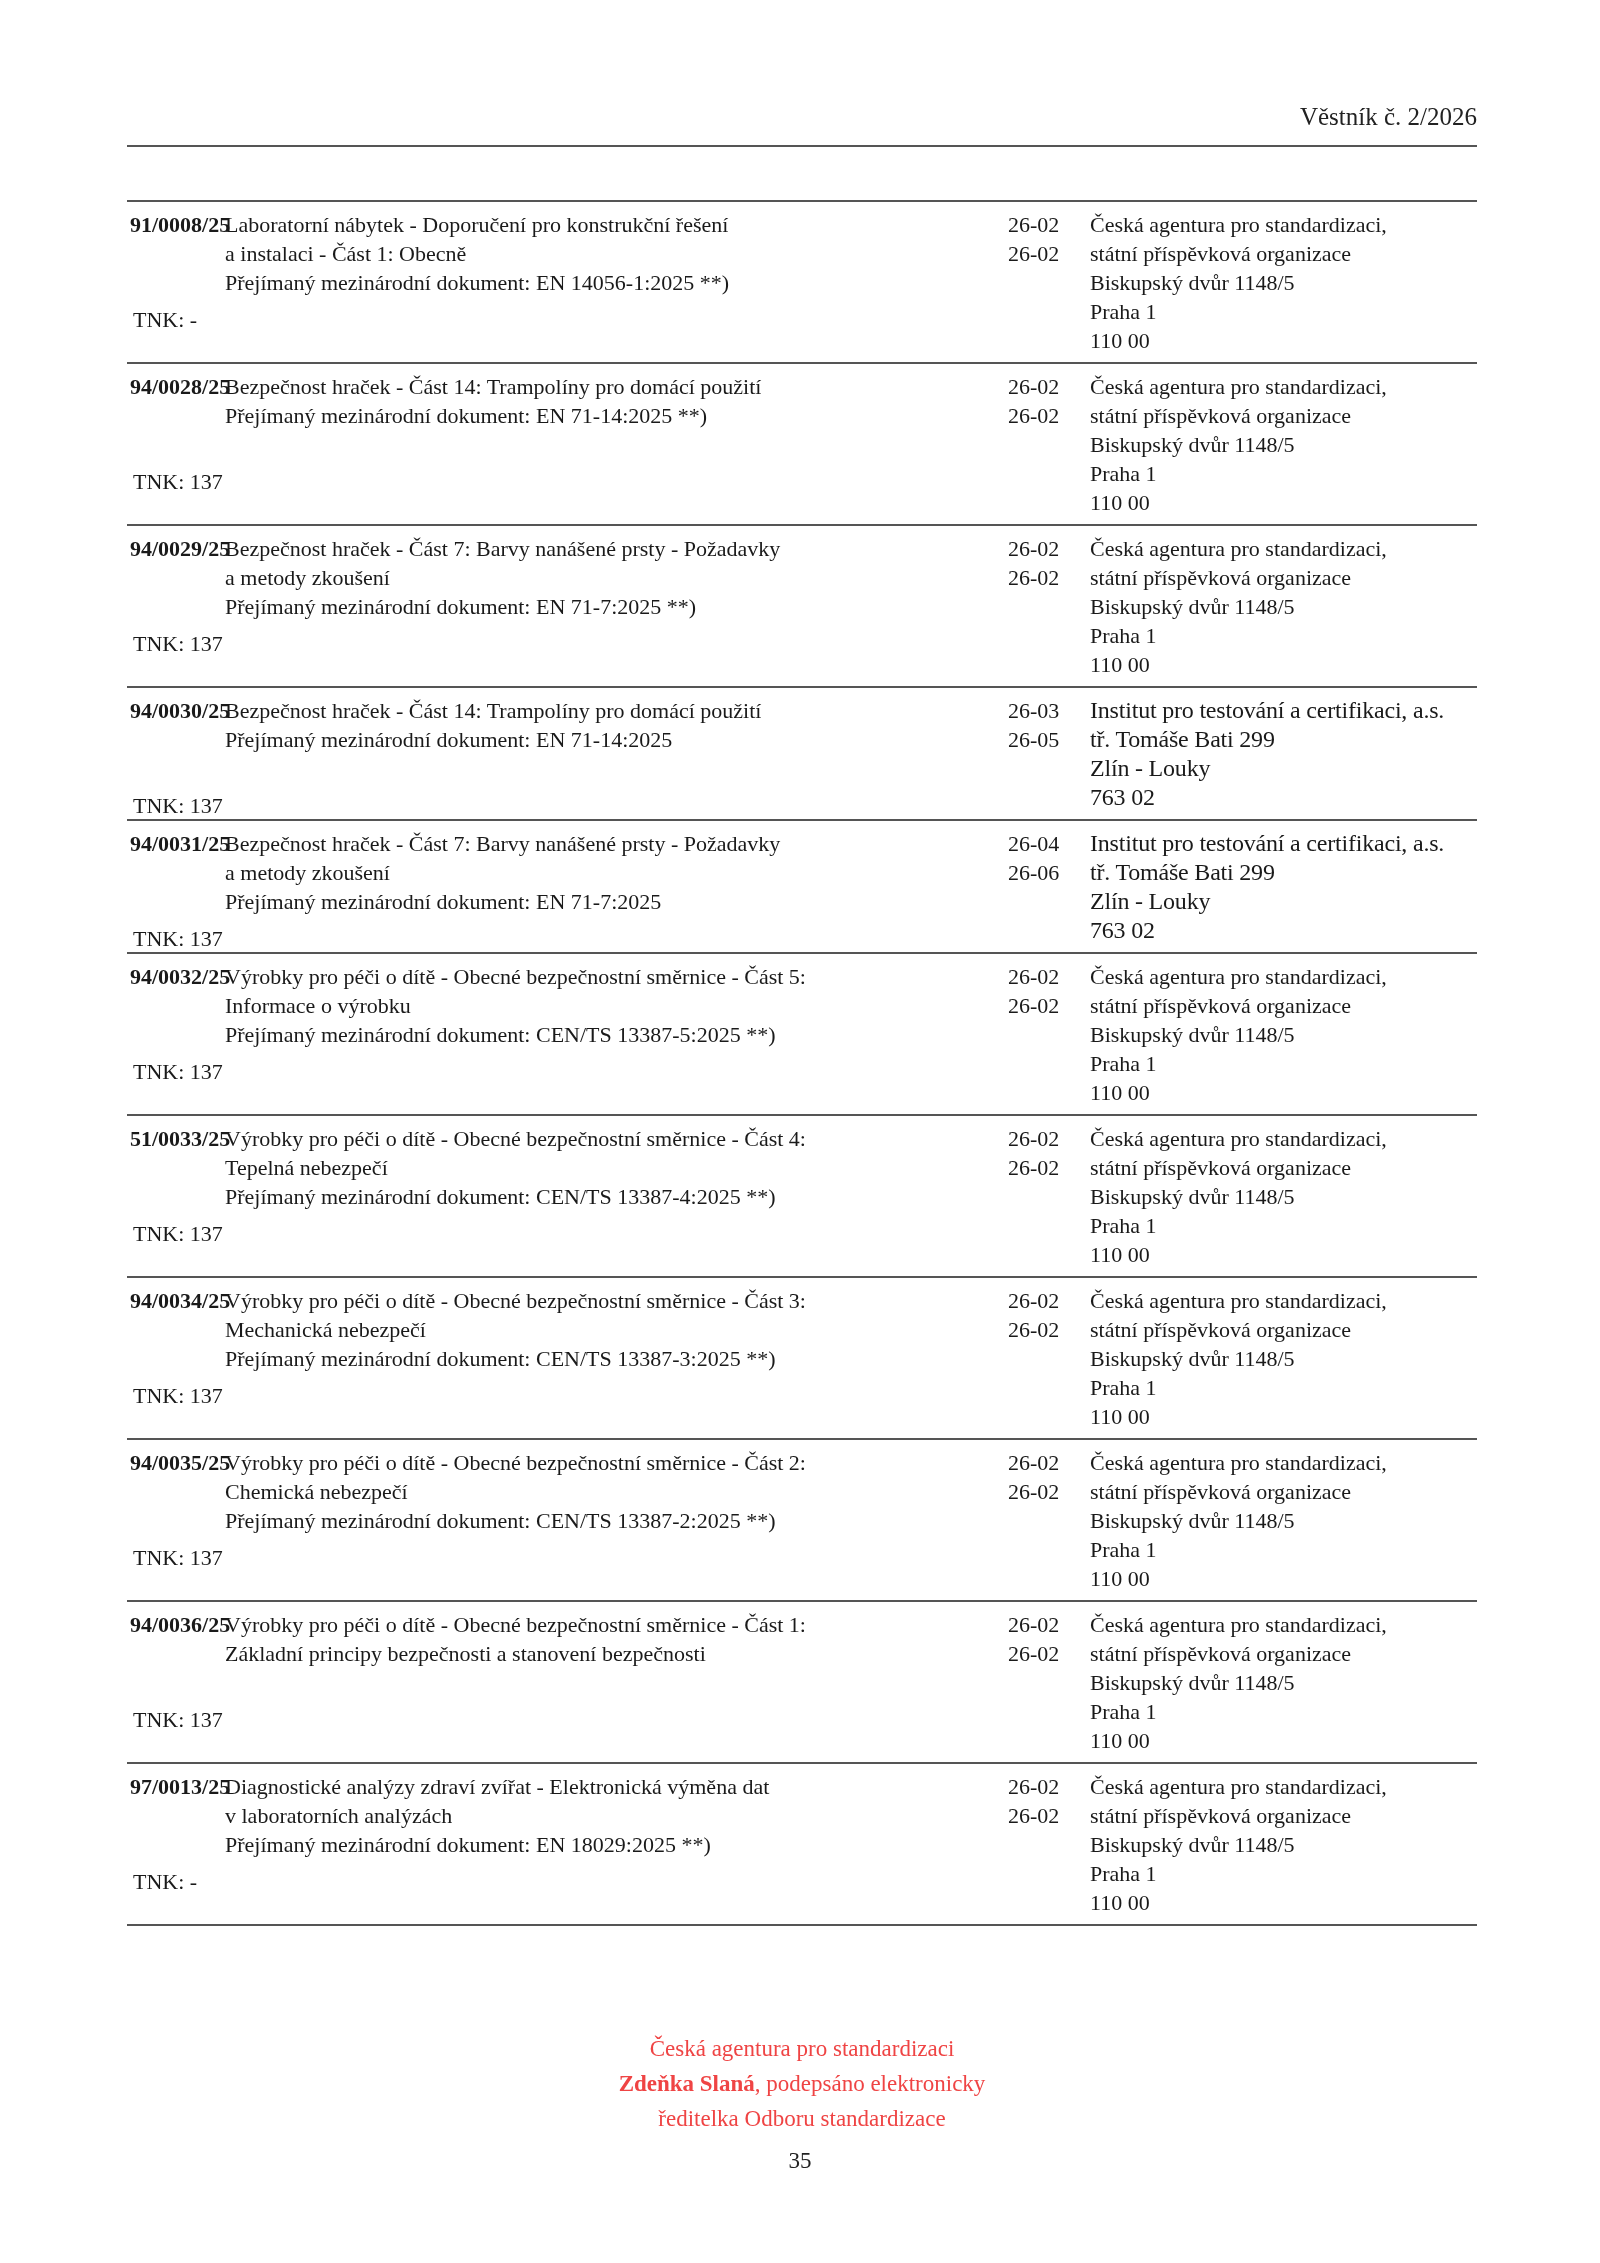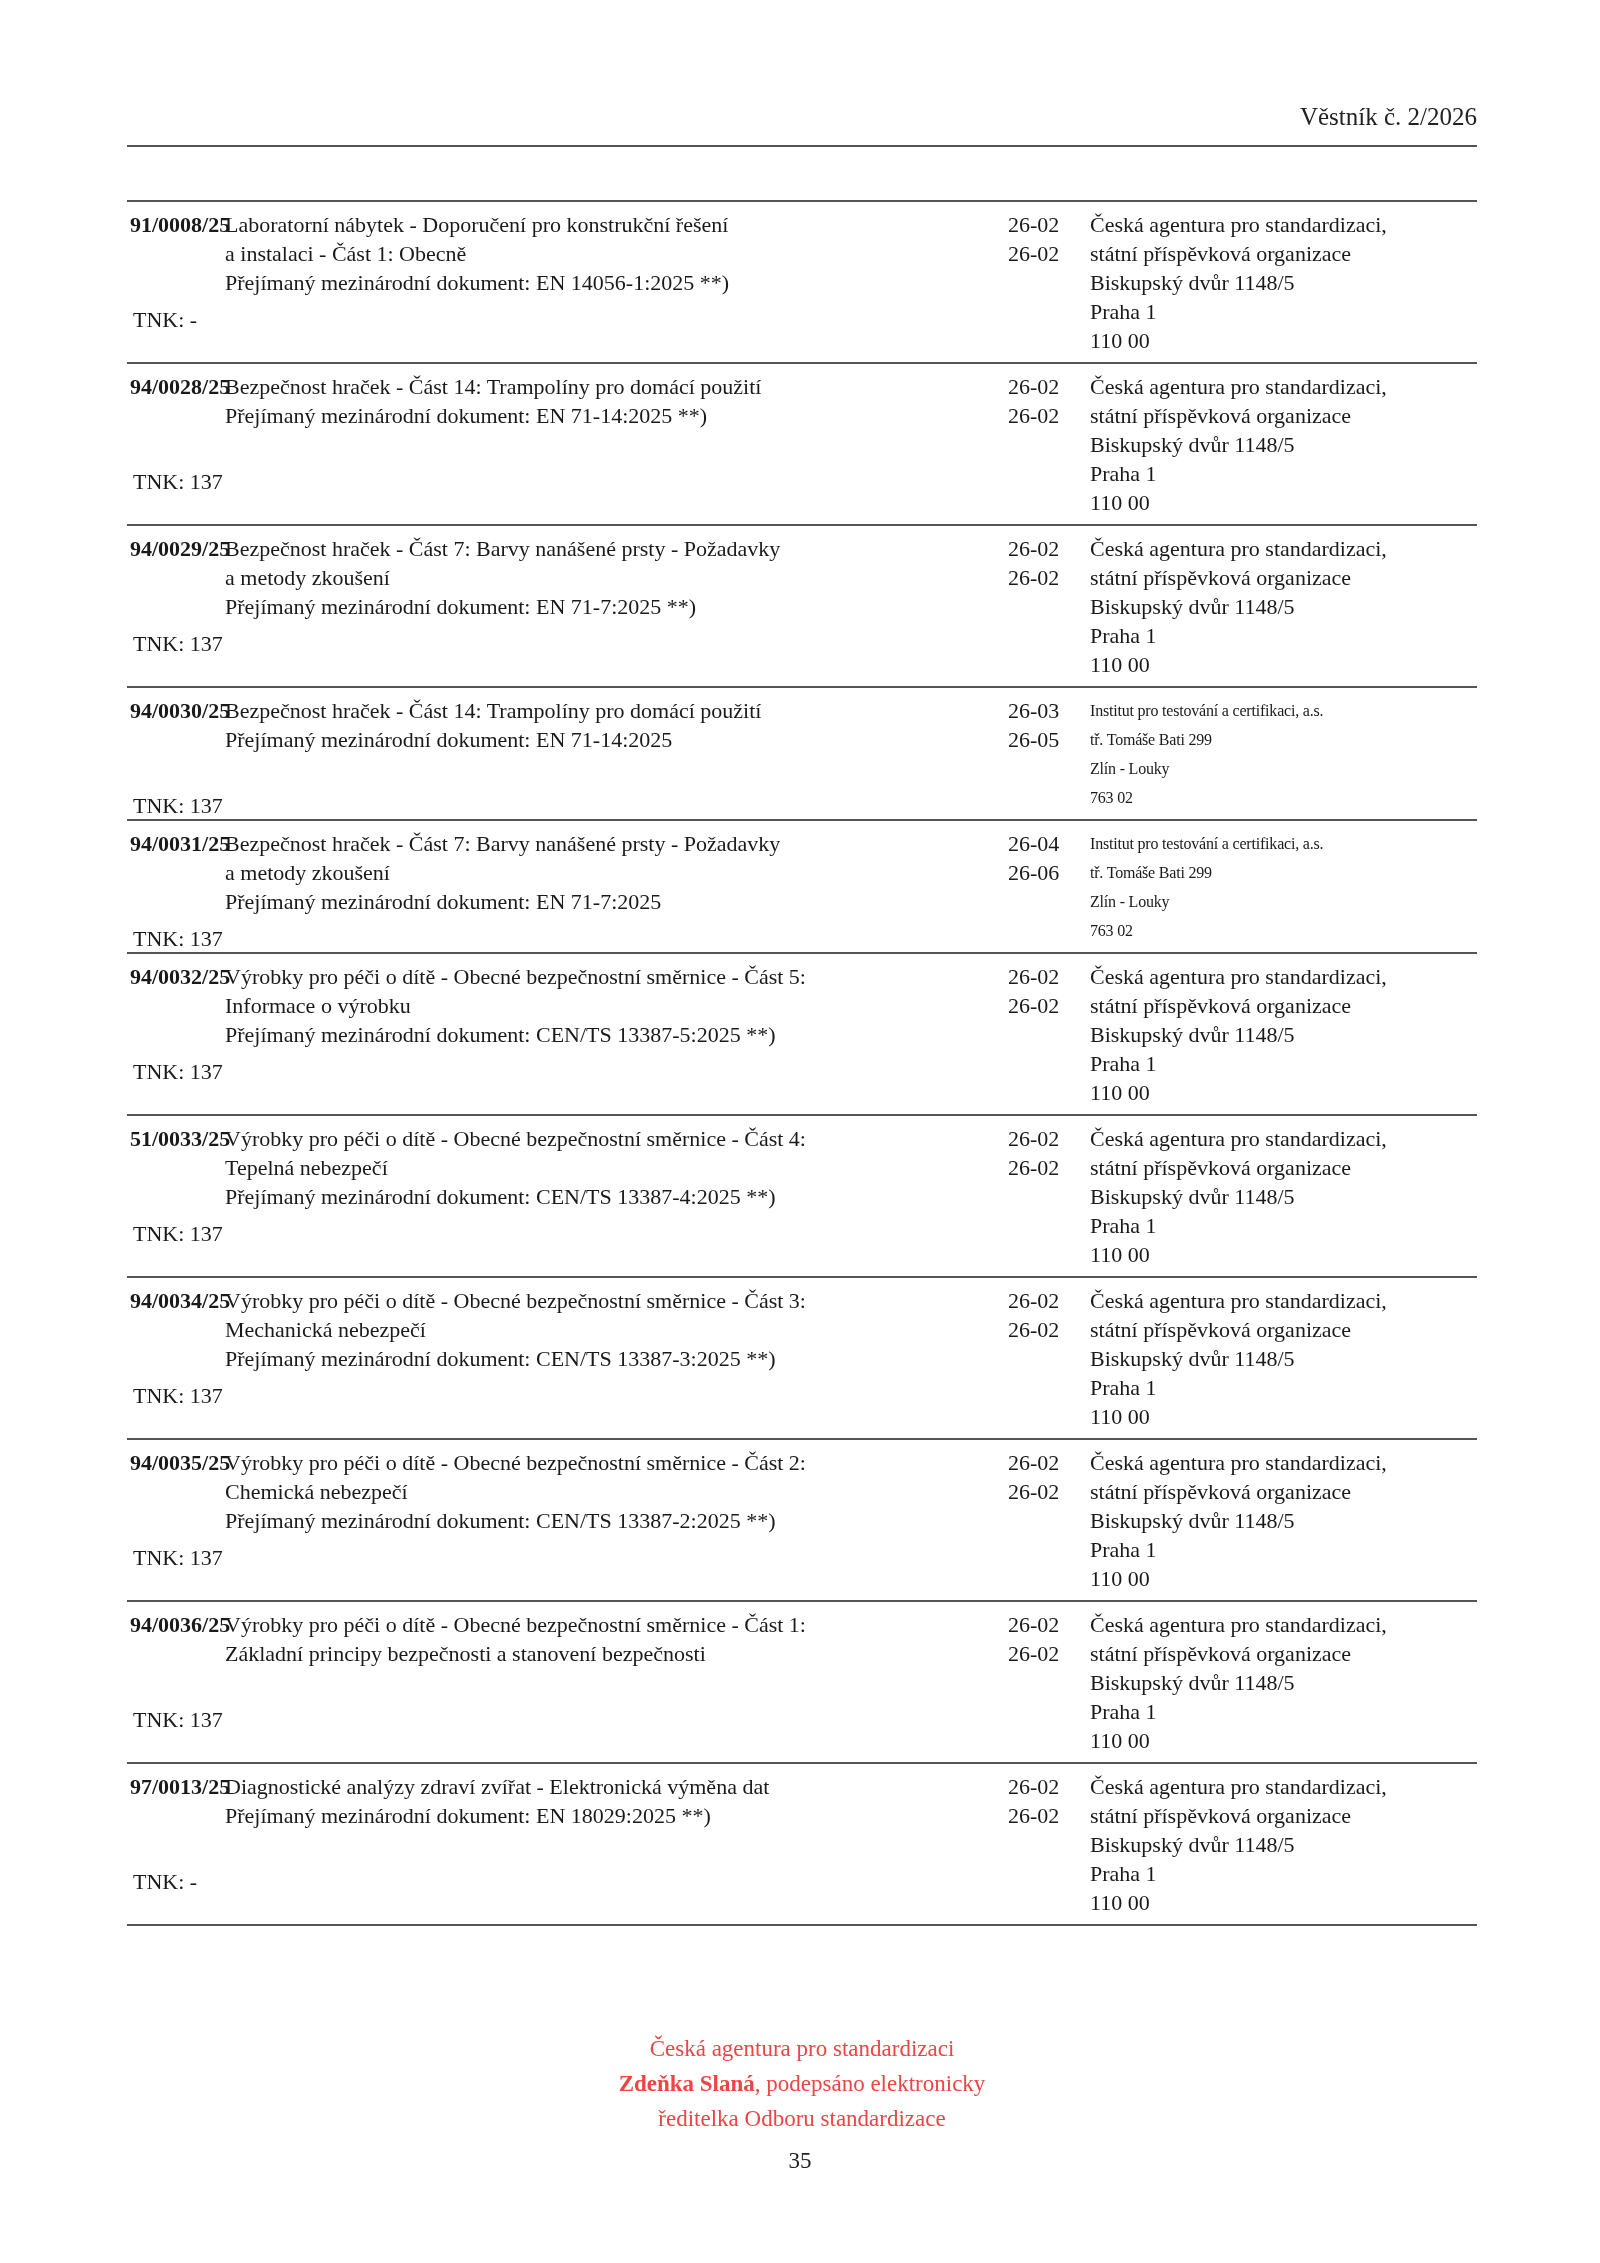--- a/index.html
+++ b/index.html
@@ -48,21 +48,21 @@
   }
   .tnk{
     position:absolute;
     left:6px;
     top:95px;
     white-space:nowrap;
   }
   .cell-title div{white-space:nowrap;}
   .cell-dates div{white-space:nowrap;}
   .cell-org div{white-space:nowrap;}
-  .cell-org.org-tight{font-size:16px;letter-spacing:-0.2px;line-height:29px;}
+  .cell-org.org-tight{font-size:24px;letter-spacing:-0.2px;line-height:29px;}
   
   .footer{
     margin-top:105px;
     text-align:center;
     font-size:23px;
     line-height:35px;
     color:#ef4444;
   }
   .pagenum{
     position:absolute;
@@ -308,20 +308,21 @@
         </div>
   </div>
 
   <div class="row" style="min-height: 150px;">
     <div class="cell-id">
       <div class="rid">97/0013/25</div>
       <div class="tnk">TNK: -</div>
     </div>
     <div class="cell-title">
           <div>Diagnostické analýzy zdraví zvířat - Elektronická výměna dat</div>
+          <div>v laboratorních analýzách</div>
           <div>Přejímaný mezinárodní dokument: EN 18029:2025 **)</div>
         </div>
     <div class="cell-dates">
           <div>26-02</div>
           <div>26-02</div>
         </div>
     <div class="cell-org">
           <div>Česká agentura pro standardizaci,</div>
           <div>státní příspěvková organizace</div>
           <div>Biskupský dvůr 1148/5</div>

